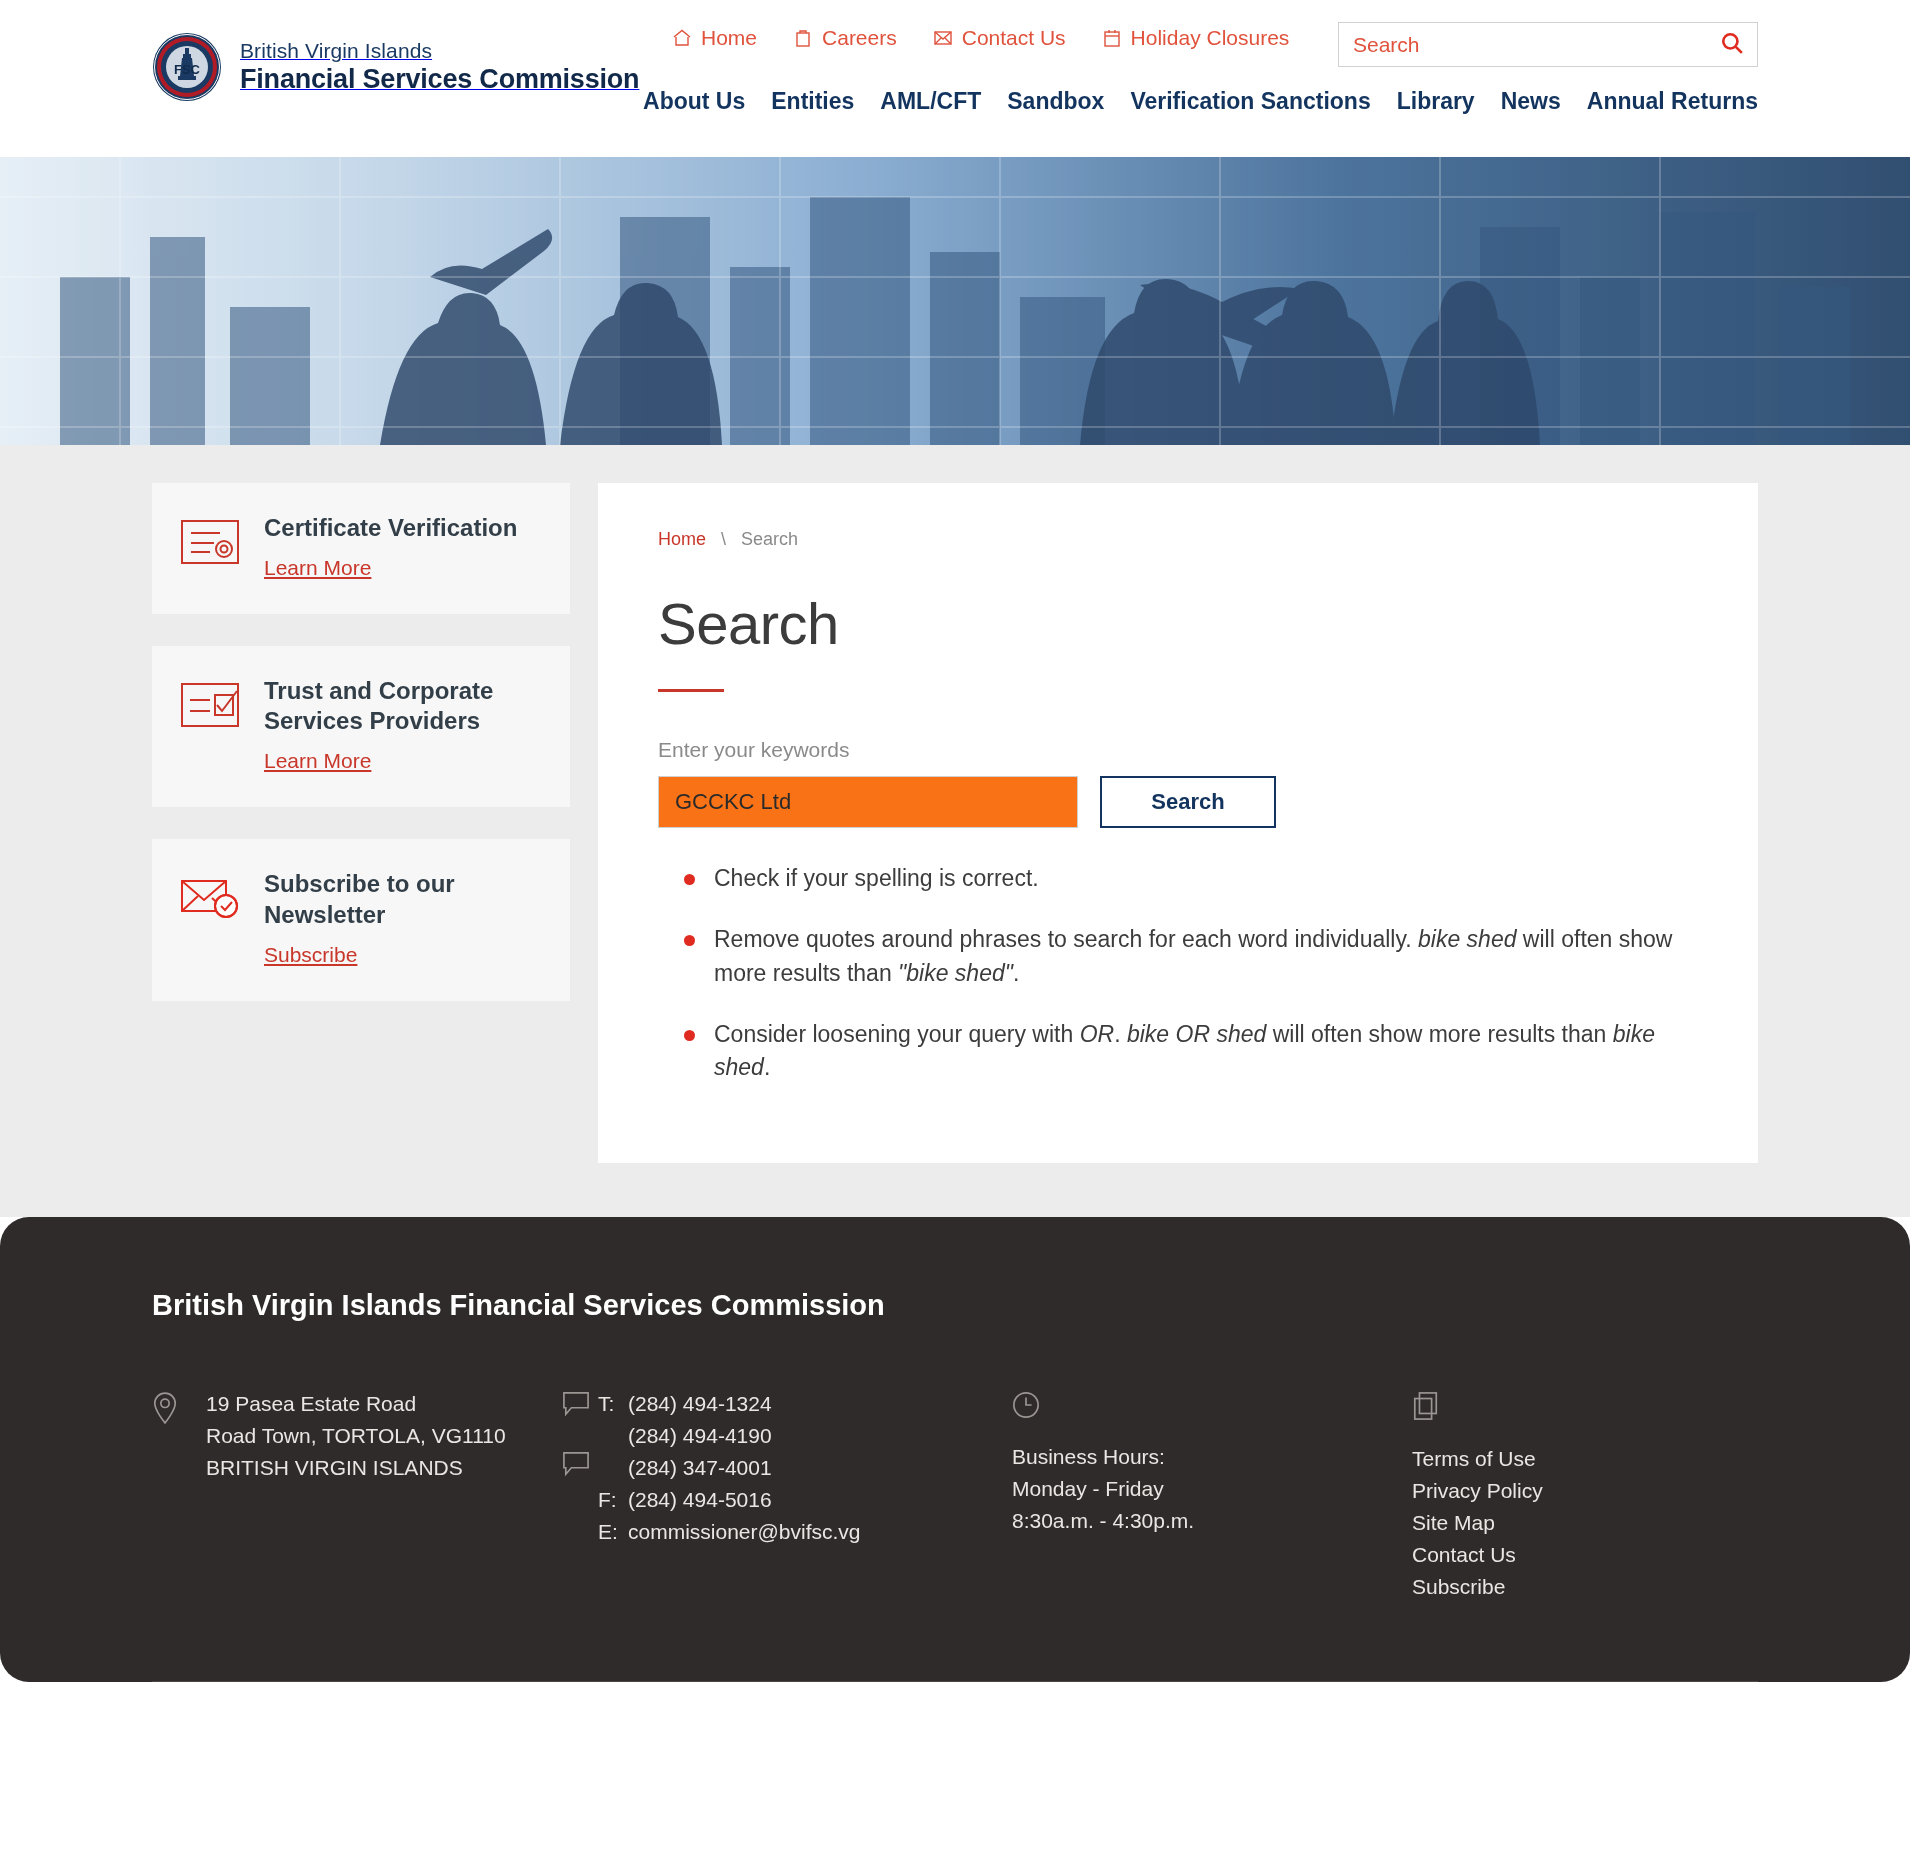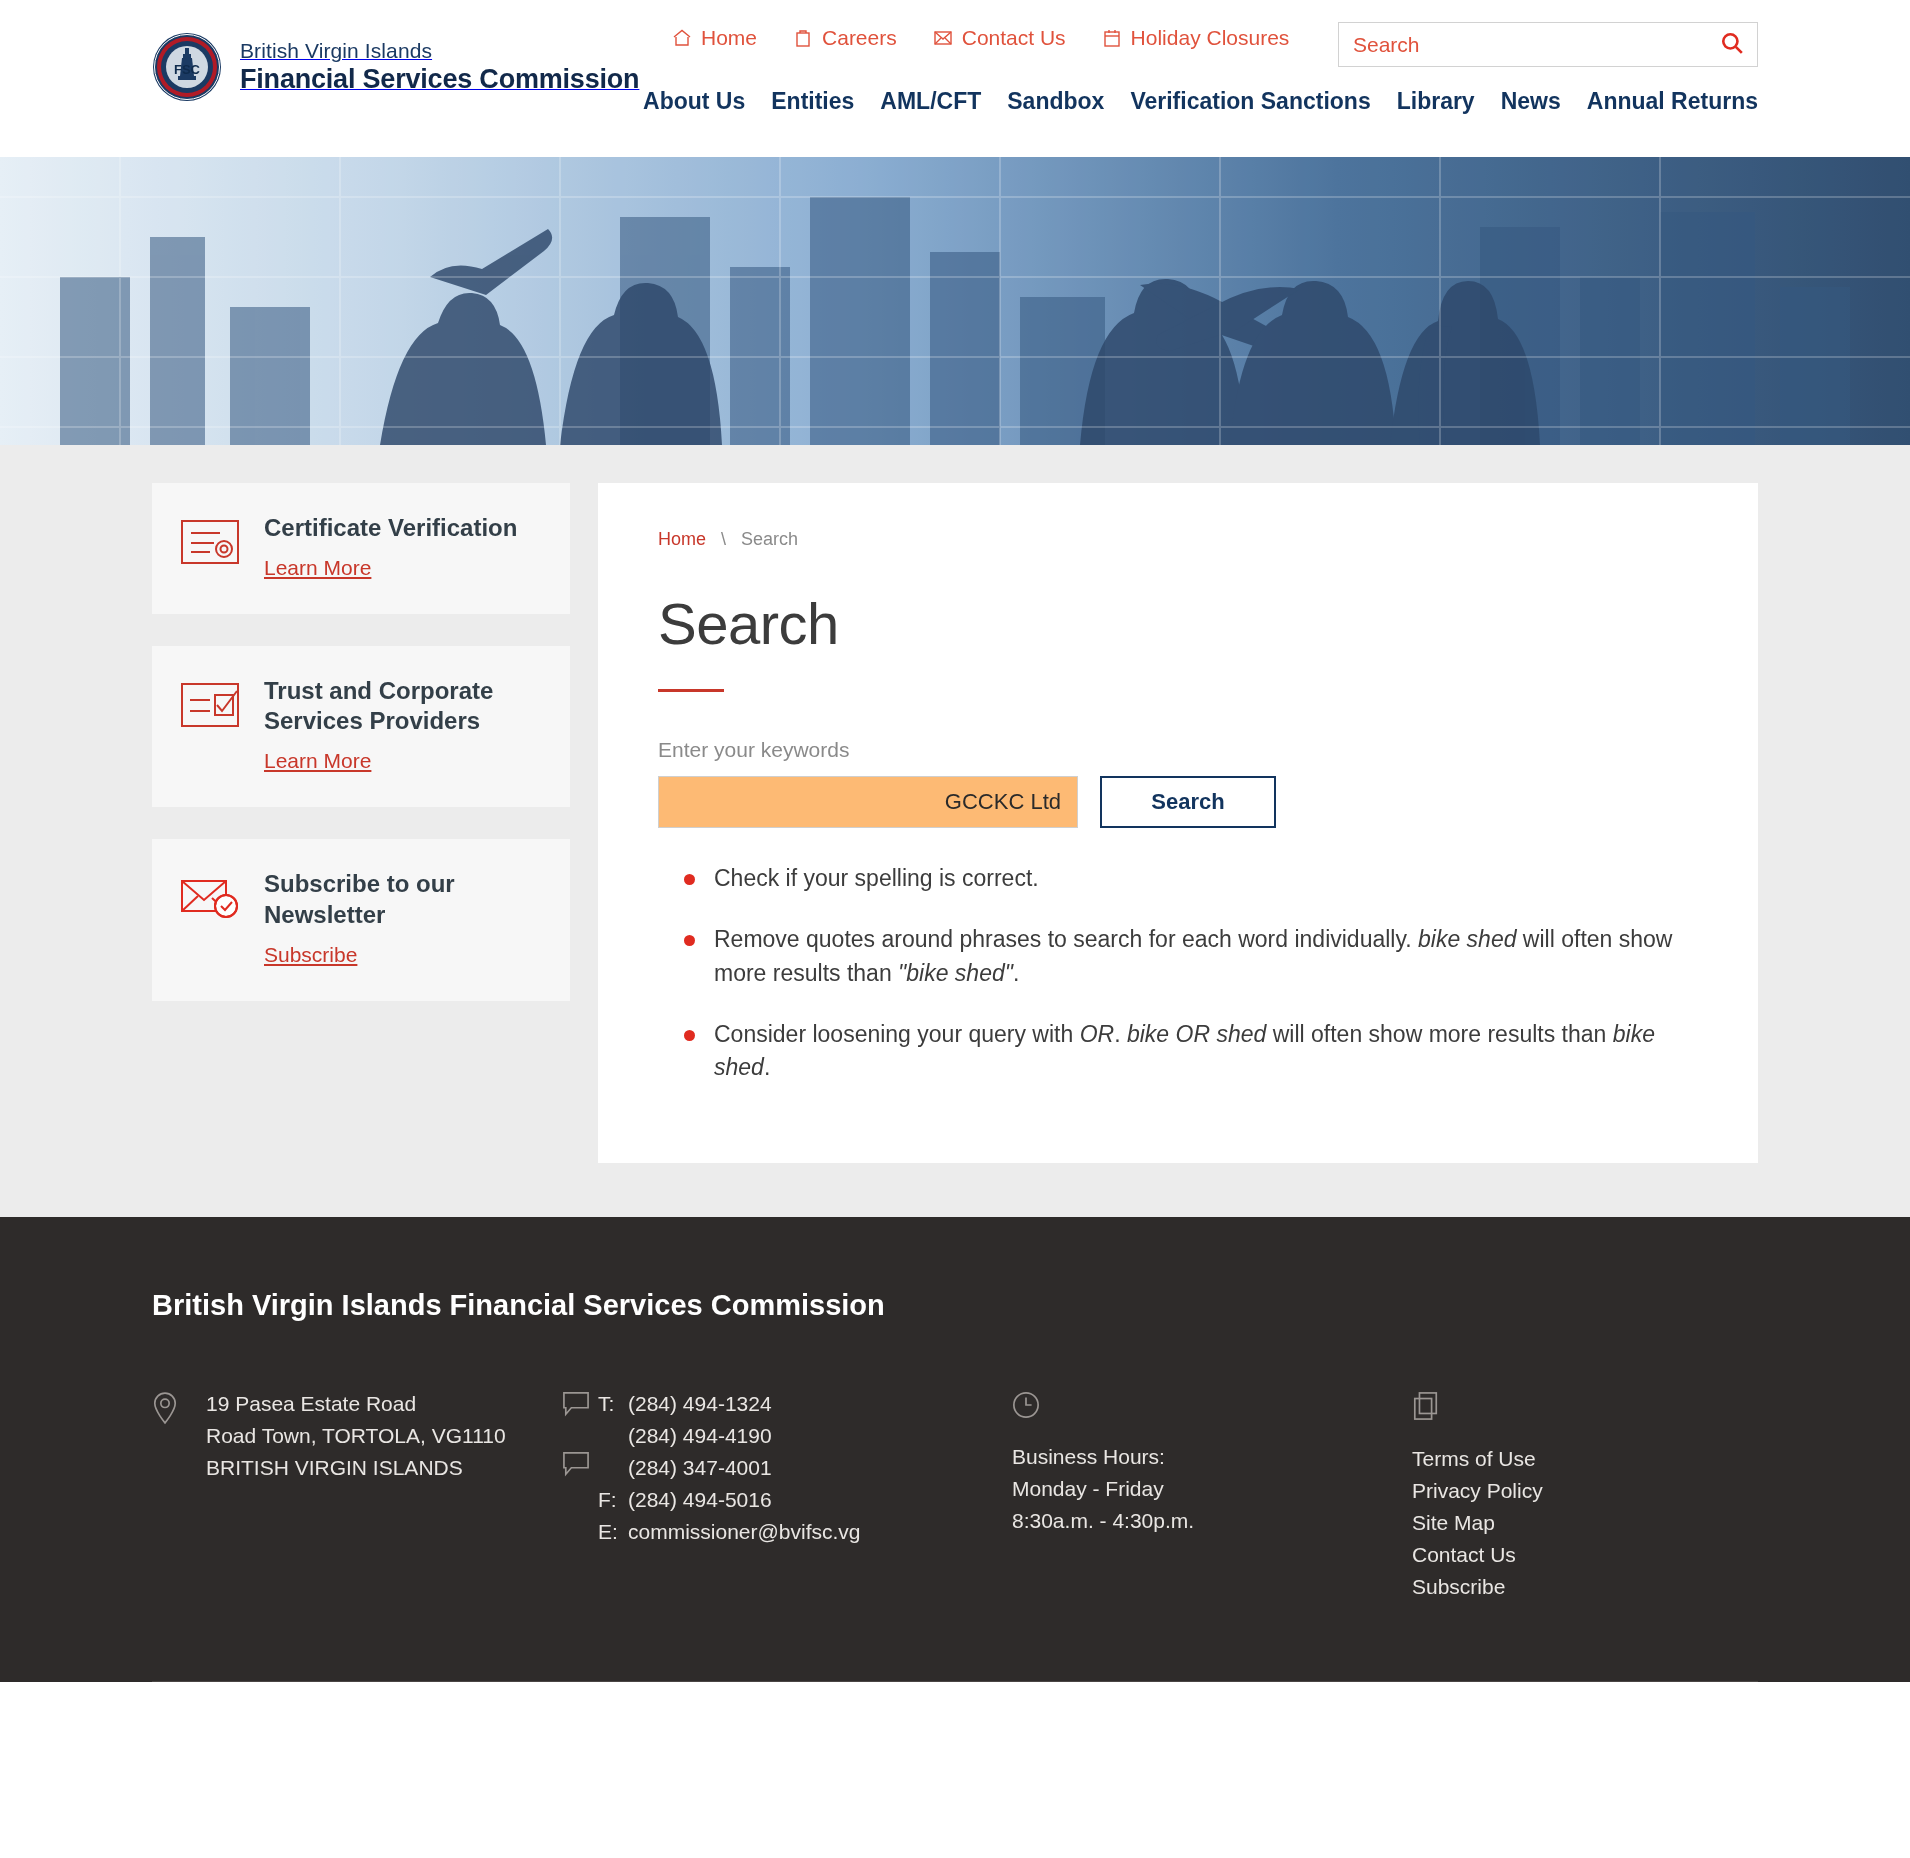--- a/index.html
+++ b/index.html
@@ -133,25 +133,24 @@
   h1.page-title {
     font-size: 58px; font-weight: 400; color: #3c3c3c;
     margin: 0 0 34px; letter-spacing: -.5px; line-height: 1.05;
   }
   .rule { width: 66px; height: 3px; background: #c8372a; margin-bottom: 46px; }
 
   .field-label { font-size: 21px; color: #8a8a8a; margin-bottom: 14px; }
   .form-row { display: flex; align-items: flex-start; gap: 22px; }
   .kw-input {
     width: 420px; height: 52px;
-    border: 1px solid #cfcfcf; background: #fdba74;
+    border: 1px solid #cfcfcf; background: #f97316;
     padding: 0 16px; font-size: 22px; color: #2a2a2a;
     font-family: "Liberation Sans", sans-serif;
     outline: none;
-    text-align: right;
   }
   .search-btn {
     width: 176px; height: 52px;
     border: 2px solid #12345e; background: #fff;
     color: #12345e; font-size: 22px; font-weight: 700;
     font-family: "Liberation Sans", sans-serif;
     cursor: pointer;
   }
 
   ul.tips { list-style: none; margin: 34px 0 0; padding: 0; }
@@ -161,21 +160,21 @@
     margin-bottom: 28px; max-width: 1020px;
   }
   ul.tips li:last-child { margin-bottom: 0; }
   ul.tips li::before {
     content: ""; position: absolute; left: 26px; top: 12px;
     width: 11px; height: 11px; border-radius: 50%; background: #e02b20;
   }
   ul.tips i { font-style: italic; }
 
   
-  .footer { background: #2e2b2a; padding: 72px 0 0; }
+  .footer { background: #2e2b2a; padding: 72px 0 0; border-radius: 29px; }
   .f-inner { width: 1606px; margin: 0 auto; }
   .f-title { color: #fff; font-size: 29px; font-weight: 700; margin: 0 0 66px; }
   .f-cols { display: flex; }
   .f-col { display: flex; gap: 18px; }
   .f-col.c1 { width: 410px; }
   .f-col.c2 { width: 450px; }
   .f-col.c3 { width: 400px; flex-direction: column; }
   .f-col.c4 { width: 340px; flex-direction: column; }
   .f-ic { width: 36px; flex: none; padding-top: 3px; }
   .f-txt { color: #e9e6e3; font-size: 21px; line-height: 1.52; }

